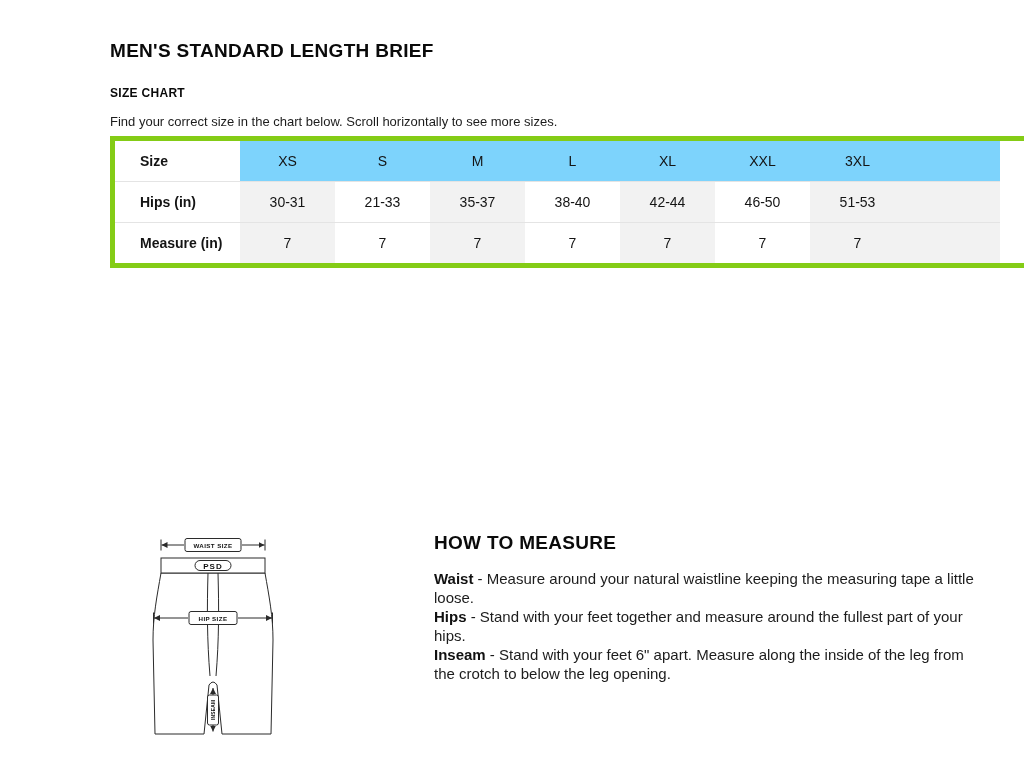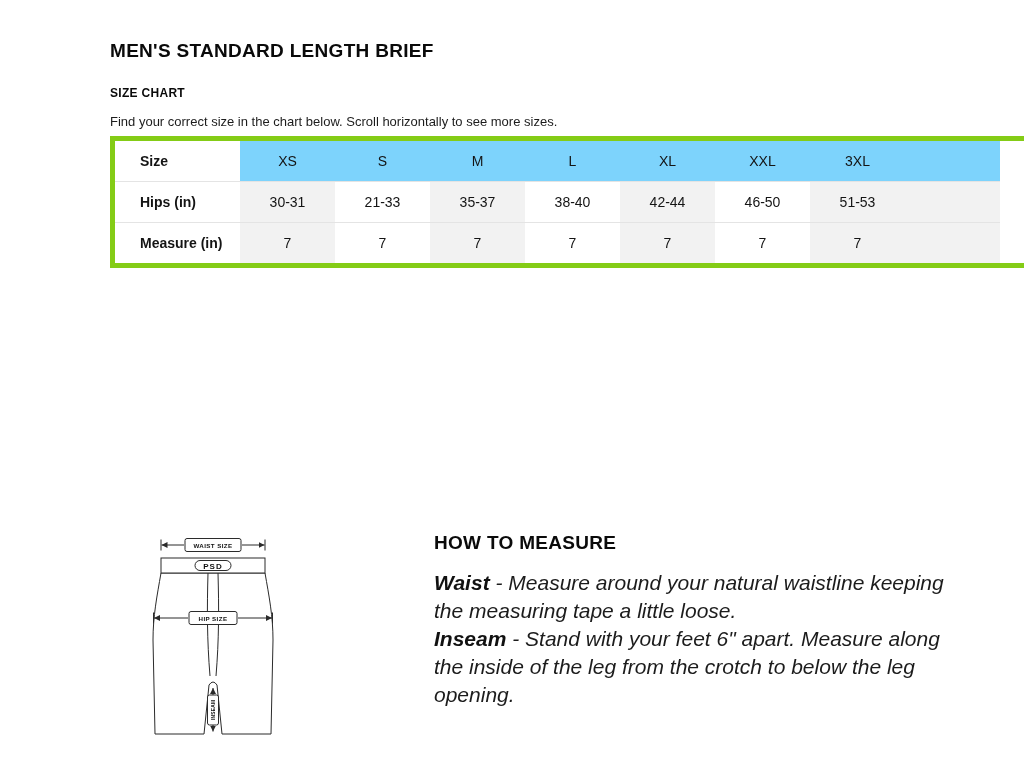--- a/index.html
+++ b/index.html
@@ -56,21 +56,21 @@
 
   .bottom-diagram { position: absolute; left: 143px; top: 538px; width: 140px; height: 205px; }
   .bottom-diagram svg { display: block; }
   .bottom-diagram text {
     font-family: "Liberation Sans", "DejaVu Sans", sans-serif;
     fill: #111111; stroke: none;
   }
 
   .howto { position: absolute; left: 398px; top: 532px; width: 540px; margin-left: 36px; }
   .howto h3 { margin: 0 0 15px 0; font-size: 19px; font-weight: 700; letter-spacing: 0.3px; color: #0a0a0a; }
-  .howto p { margin: 0; font-size: 21px; line-height: 28px; color: #1c1c1c; font-style: italic; }
+  .howto p { margin: 0; font-size: 15px; line-height: 19px; color: #1c1c1c; }
   .howto strong { font-weight: 700; color: #111111; }
 </style>
 </head>
 <body>
 
 <div class="page">
 
   <div class="top">
     <h2 class="product-subtitle">MEN'S STANDARD LENGTH BRIEF</h2>
     <h3 class="size-chart-heading">SIZE CHART</h3>
@@ -165,16 +165,17 @@
       <text x="70" y="9.8" text-anchor="middle" font-size="6.2" font-weight="bold" letter-spacing="0.4">WAIST SIZE</text>
       <text x="70" y="30.6" text-anchor="middle" font-size="8" font-weight="bold" letter-spacing="1">PSD</text>
       <text x="70" y="82.8" text-anchor="middle" font-size="6.2" font-weight="bold" letter-spacing="0.4">HIP SIZE</text>
       <text transform="translate(71.8,172) rotate(-90)" text-anchor="middle" font-size="4.8" font-weight="bold" letter-spacing="0.3">INSEAM</text>
     </svg>
   </div>
 
   <div class="howto">
     <h3>HOW TO MEASURE</h3>
     <p><strong>Waist</strong><span> - Measure around your natural waistline keeping the measuring tape a little loose.</span></p>
+    <p><strong>Hips</strong><span> - Stand with your feet together and measure around the fullest part of your hips.</span></p>
     <p><strong>Inseam</strong><span> - Stand with your feet 6" apart. Measure along the inside of the leg from the crotch to below the leg opening.</span></p>
   </div>
 
 </div>
 
 </body></html>

